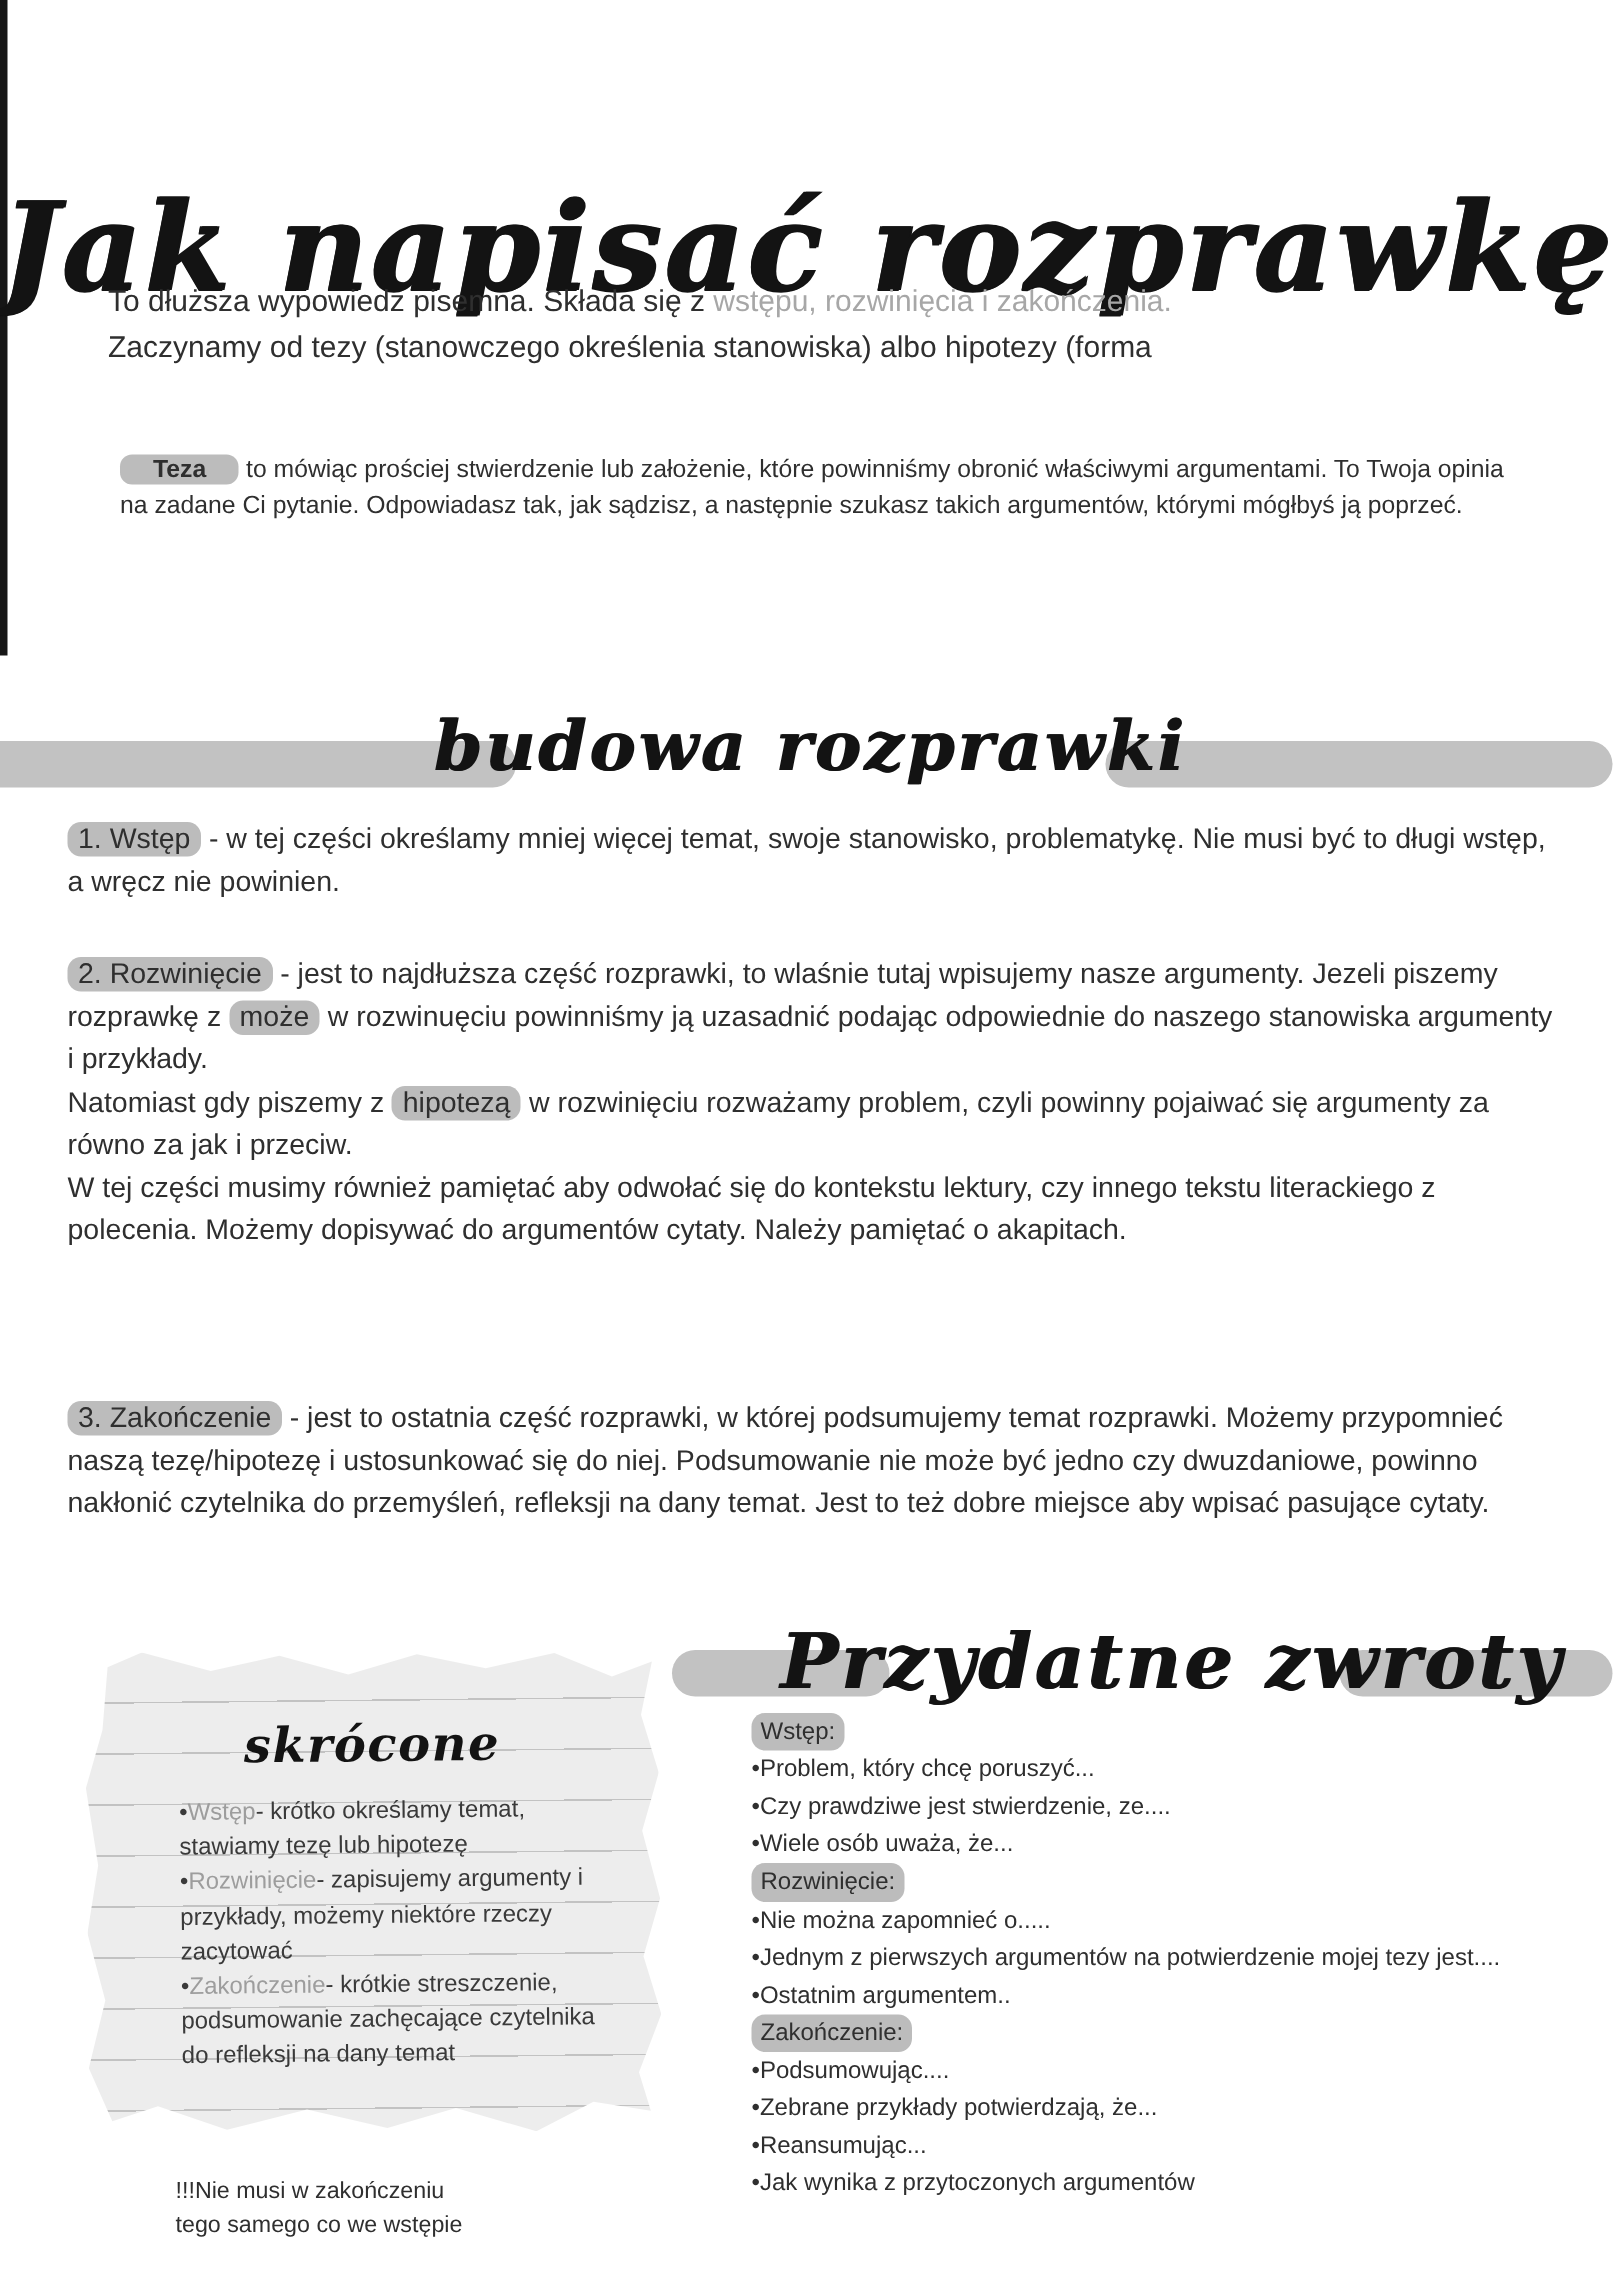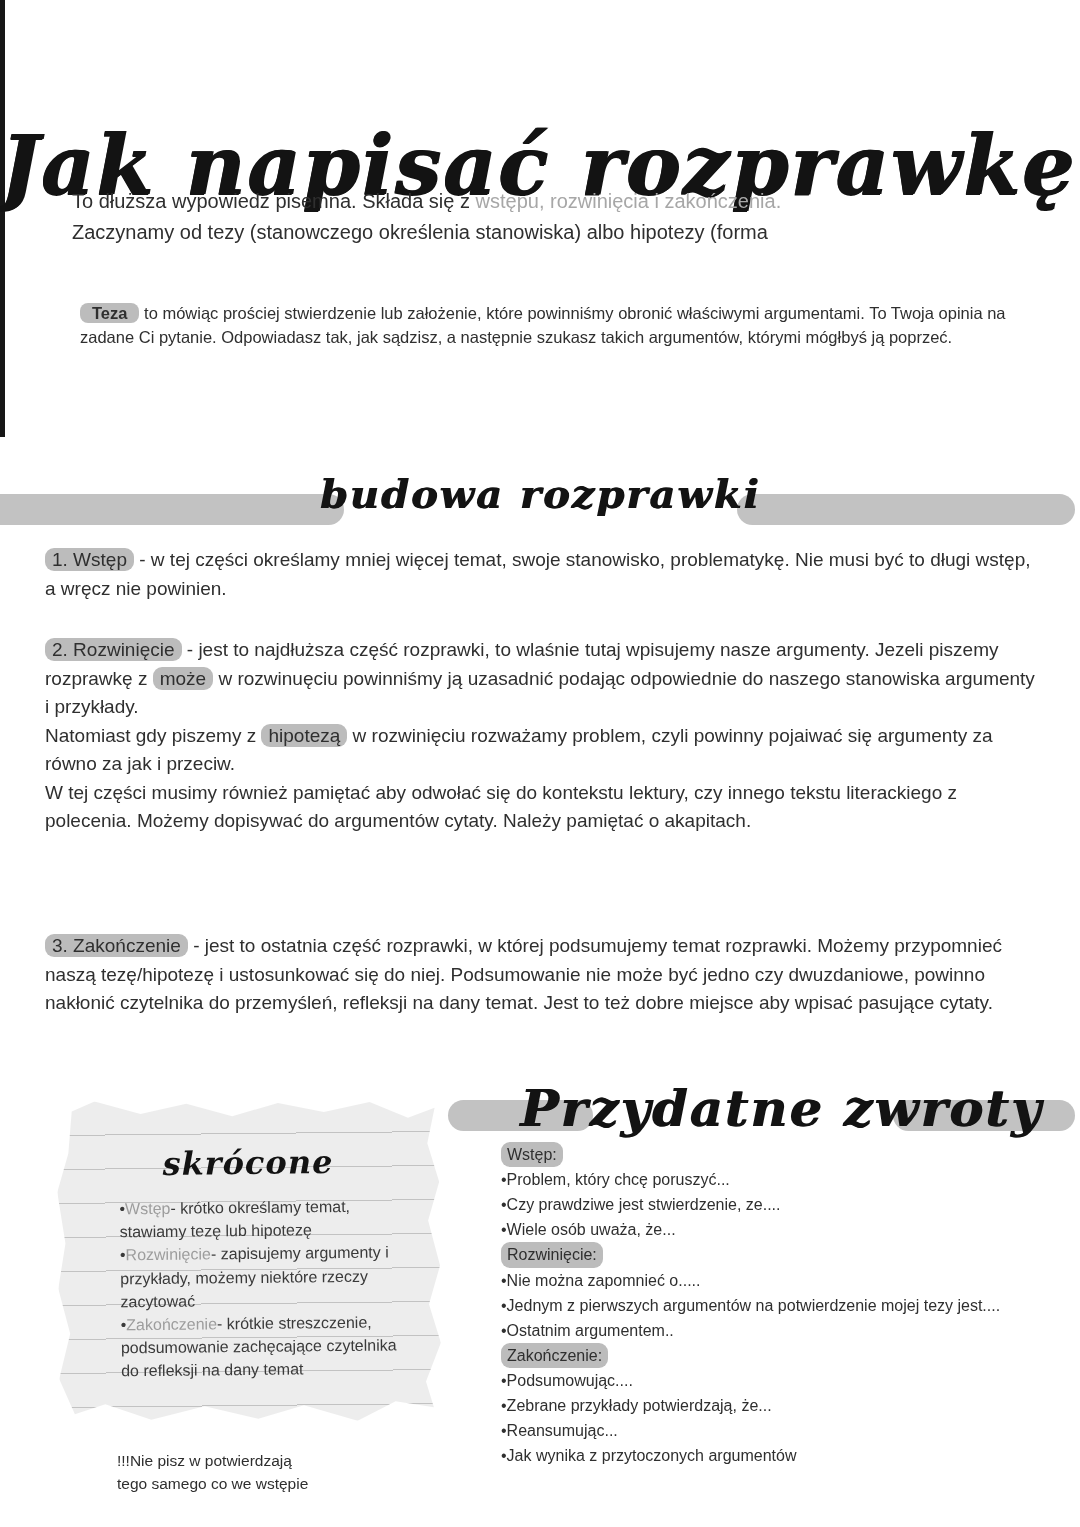--- a/index.html
+++ b/index.html
@@ -15,26 +15,26 @@
   .page-title{
     position:absolute;top:62px;left:0;right:0;text-align:center;
     font-size:82px;text-shadow:1.5px 0 #131313, 0 1px #131313;
   }
   .intro{position:absolute;top:186px;left:72px;width:960px;text-align:left;
     font-size:20px;line-height:1.55;}
   .intro p{margin:0;}
   .gray{color:#a7a7a7;}
   .defs{position:absolute;top:302px;left:80px;width:935px;font-size:16.5px;line-height:1.44;}
   .defs p{margin:0;}
-  .hl{background:#bcbcbc;border-radius:8px;padding:1px 12px;margin-top:25px;}
+  .hl{background:#bcbcbc;border-radius:8px;padding:1px 22px;margin-top:25px;}
   .bold{font-weight:bold;}
   .bar{position:absolute;height:31px;background:#c2c2c2;border-radius:16px;}
   .budowa-bar-left{left:-18px;top:494px;width:362px;}
   .budowa-bar-right{left:737px;top:494px;width:338px;}
-  .budowa-title{position:absolute;top:470px;left:0;right:0;text-align:center;font-size:40px;
+  .budowa-title{position:absolute;top:470px;left:0;right:0;text-align:center;font-size:46px;
     text-shadow:1px 0 #131313;}
   .section{position:absolute;left:45px;width:998px;font-size:19px;line-height:1.5;}
   .section p{margin:0;}
   .sec-hl{background:#bcbcbc;border-radius:9px;padding:1px 7px;}
   
   .paper{
     position:absolute;left:58px;top:1100px;width:382px;height:322px;
     background:repeating-linear-gradient(to bottom,#ededed 0px,#ededed 33px,#c2c2c2 33px,#c2c2c2 34px);
     clip-path:polygon(4% 3%,10% 0%,22% 4%,34% 1%,46% 5%,58% 1%,70% 4%,82% 1%,92% 6%,99% 3%,97% 14%,100% 26%,97% 38%,100% 52%,97% 64%,100% 76%,96% 88%,98% 96%,88% 94%,78% 100%,64% 95%,52% 99%,38% 95%,24% 99%,12% 94%,4% 97%,0% 86%,3% 72%,0% 58%,2% 44%,0% 28%,3% 16%);
     transform:rotate(-0.6deg);
@@ -114,17 +114,17 @@
     <p>•Jednym z pierwszych argumentów na potwierdzenie mojej tezy jest....</p>
     <p>•Ostatnim argumentem..</p>
     <p><span class="ph-head">Zakończenie:</span></p>
     <p>•Podsumowując....</p>
     <p>•Zebrane przykłady potwierdzają, że...</p>
     <p>•Reansumując...</p>
     <p>•Jak wynika z przytoczonych argumentów</p>
   </div>
 
   <div class="footnote">
-    <p>!!!Nie pisz w potwierdzają</p>
+    <p>!!!Nie musi w zakończeniu</p>
     <p>tego samego co we wstępie</p>
   </div>
 
 </div>
 
 </body></html>

